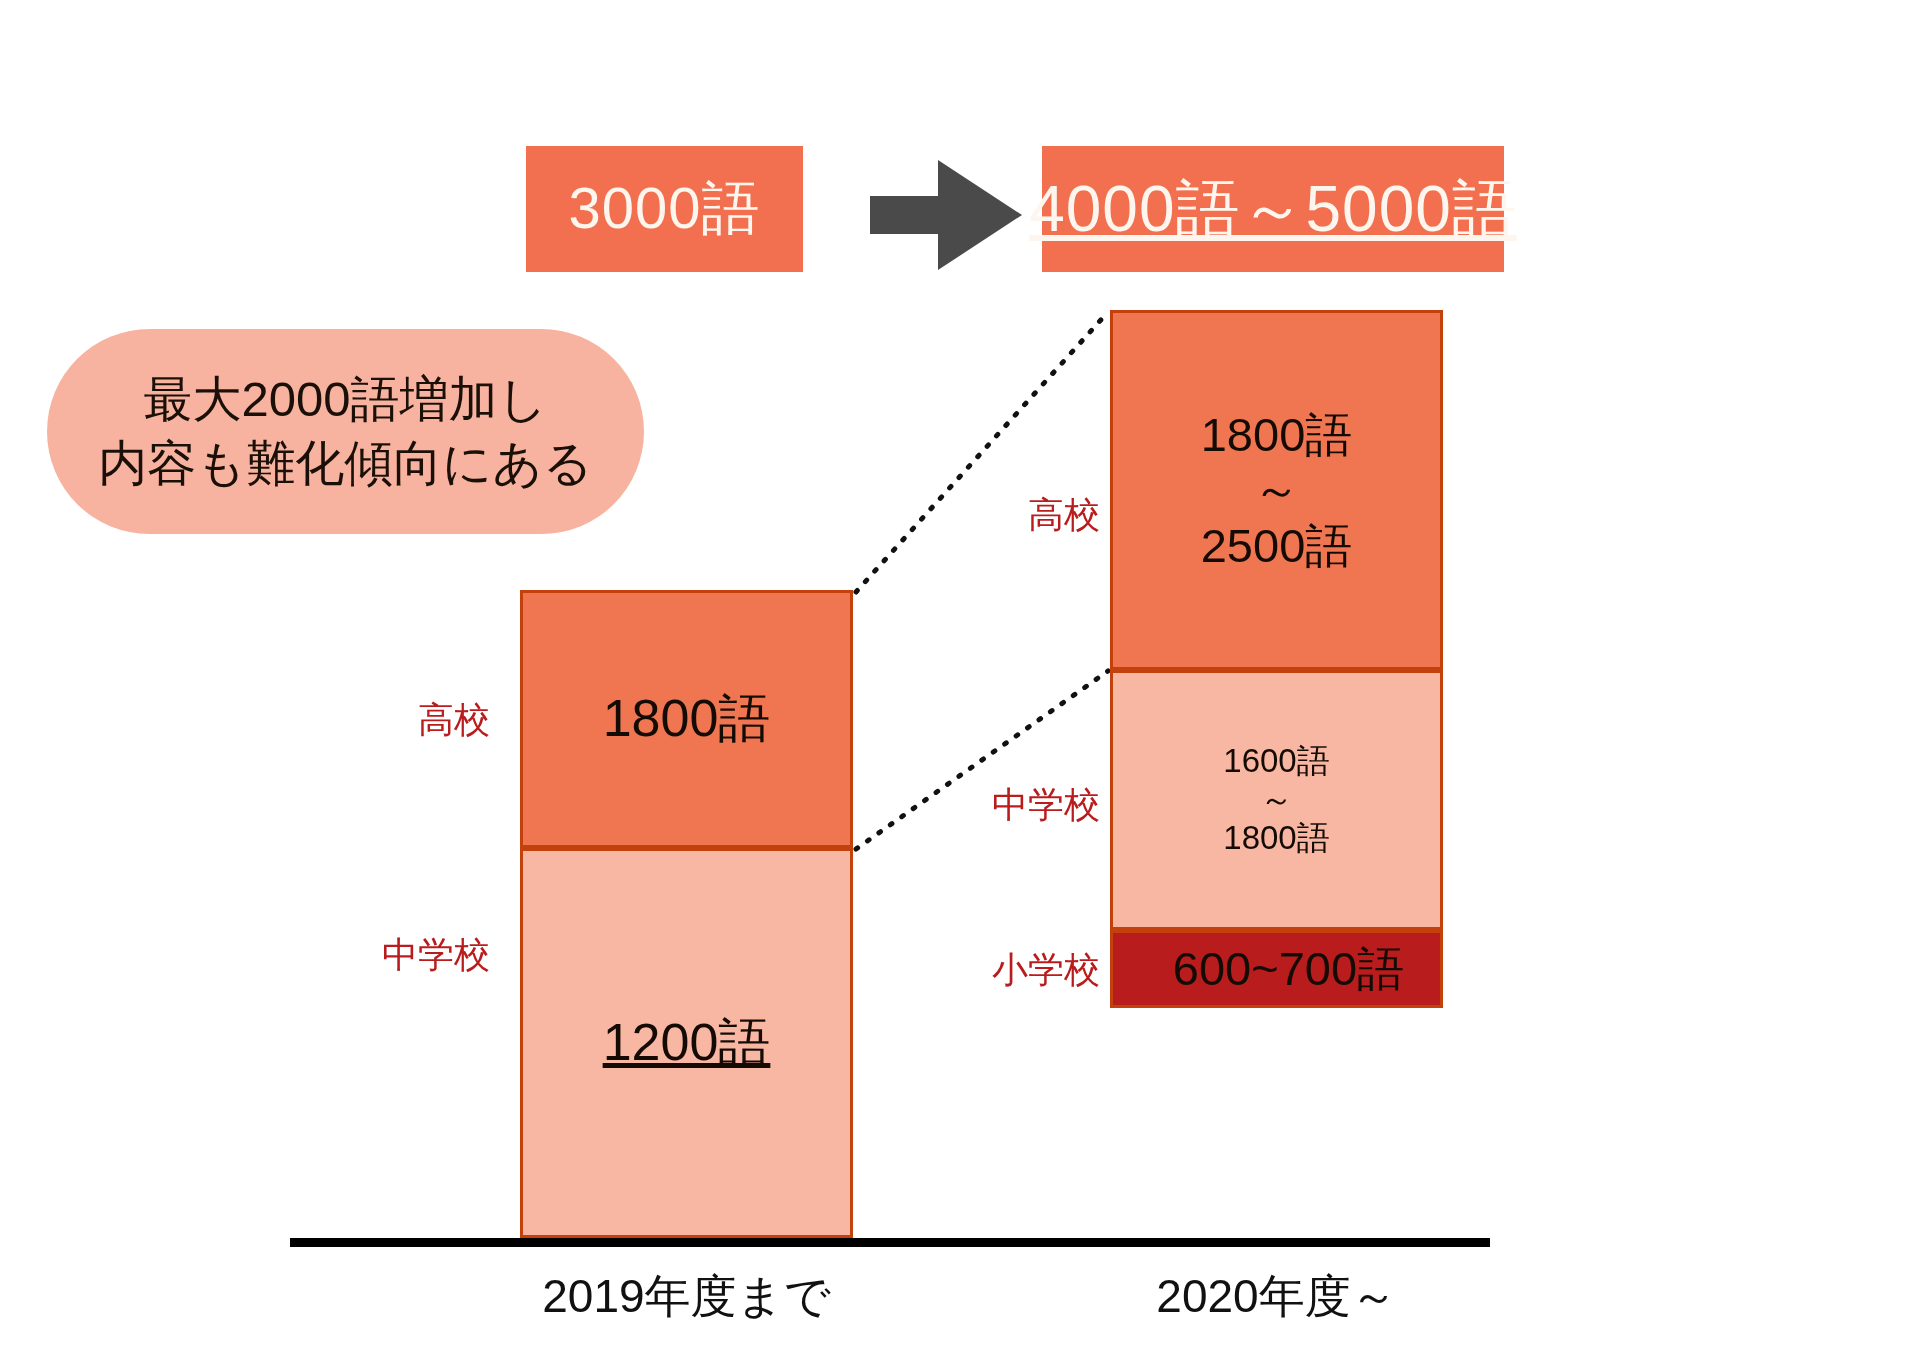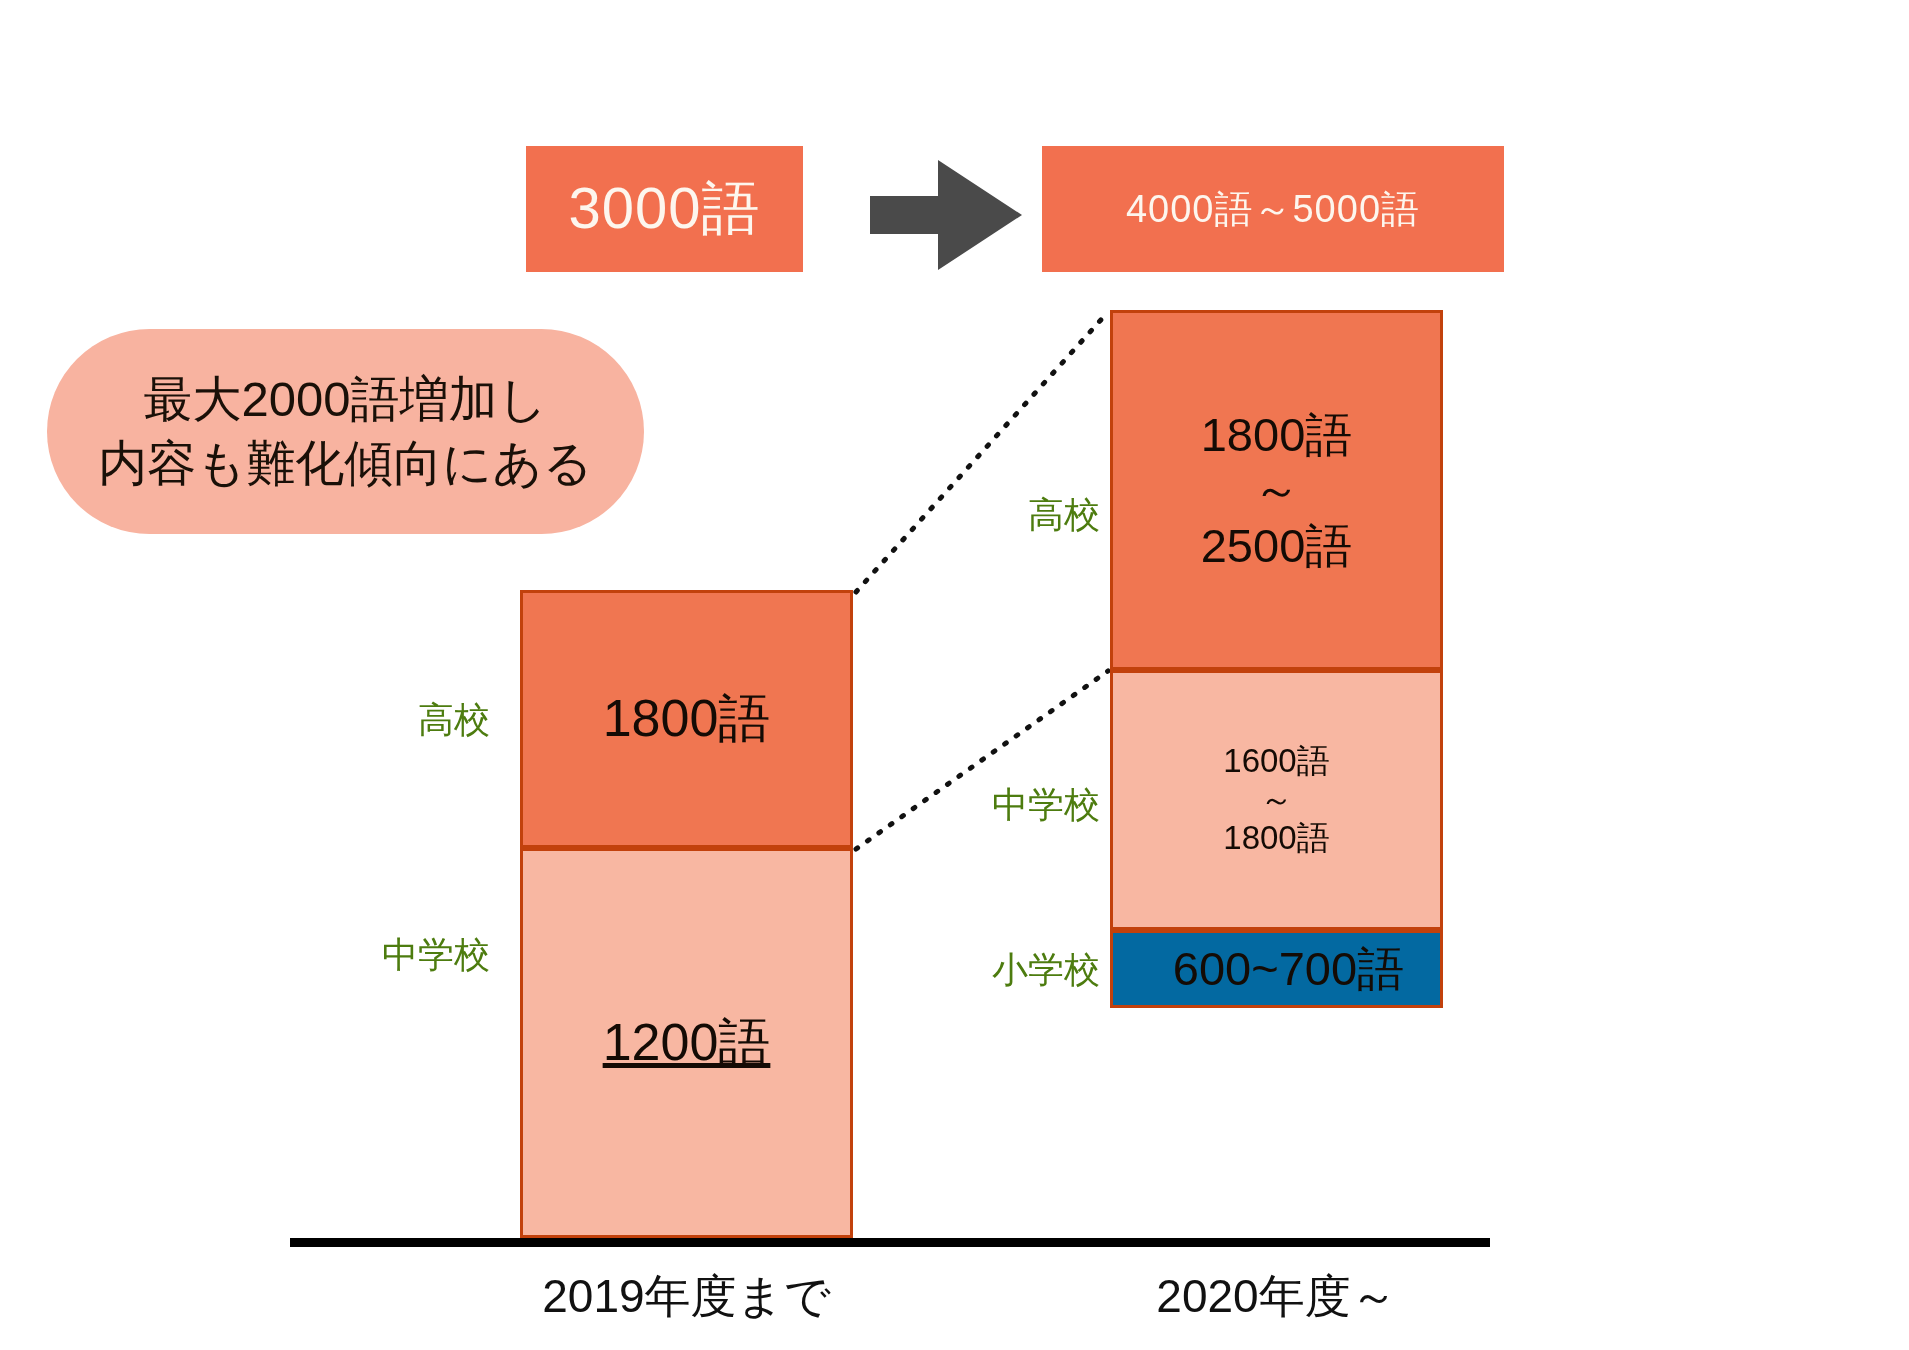--- a/index.html
+++ b/index.html
@@ -16,21 +16,21 @@
   .banner{
     position:absolute;
     background:#F2704F;
     color:#FDF6EE;
     display:flex;align-items:center;justify-content:center;
     font-weight:400;
     letter-spacing:1px;
     white-space:nowrap;
   }
   #banner-before{left:526px;top:146px;width:277px;height:126px;font-size:58px;}
-  #banner-after {left:1042px;top:146px;width:462px;height:126px;font-size:38px;}
+  #banner-after {left:1042px;top:146px;width:462px;height:126px;font-size:64px;text-decoration:underline;}
 
   
   #arrow-icon{position:absolute;left:870px;top:160px;width:152px;height:110px;}
 
   
   #callout{
     position:absolute;left:47px;top:329px;width:597px;height:205px;
     background:#F8B3A0;
     border-radius:103px;
     display:flex;flex-direction:column;align-items:center;justify-content:center;
@@ -55,36 +55,36 @@
     border:3px solid #c2410c;
     box-sizing:border-box;
     display:flex;align-items:center;justify-content:center;
     text-align:center;
     color:#140b05;
     line-height:1.18;
     white-space:pre-line;
   }
   .seg-label{
     position:absolute;
-    color:#4d7c0f;
+    color:#b91c1c;
     font-size:36px;
     white-space:nowrap;
     display:flex;align-items:center;justify-content:flex-end;
   }
 
   
   #l-hs   {left:520px;top:590px; width:333px;height:258px;background:#F07651;font-size:52px;}
   #l-jhs  {left:520px;top:848px; width:333px;height:390px;background:#F8B7A2;font-size:52px;text-decoration:underline;}
   #l-hs-label {left:330px;top:690px;width:160px;height:60px;}
   #l-jhs-label{left:330px;top:925px;width:160px;height:60px;}
 
   
   #r-hs  {left:1110px;top:310px; width:333px;height:360px;background:#F07651;font-size:47px;}
   #r-jhs {left:1110px;top:670px; width:333px;height:260px;background:#F8B7A2;font-size:33px;}
-  #r-es  {left:1110px;top:930px; width:333px;height:78px; background:#0369a1;font-size:47px;padding-left:24px;}
+  #r-es  {left:1110px;top:930px; width:333px;height:78px; background:#b91c1c;font-size:47px;padding-left:24px;}
   #r-hs-label {left:960px;top:485px;width:140px;height:60px;}
   #r-jhs-label{left:940px;top:775px;width:160px;height:60px;}
   #r-es-label {left:960px;top:940px;width:140px;height:60px;}
 
   
   .axis-caption{
     position:absolute;
     font-size:46px;
     color:#111111;
     white-space:nowrap;

